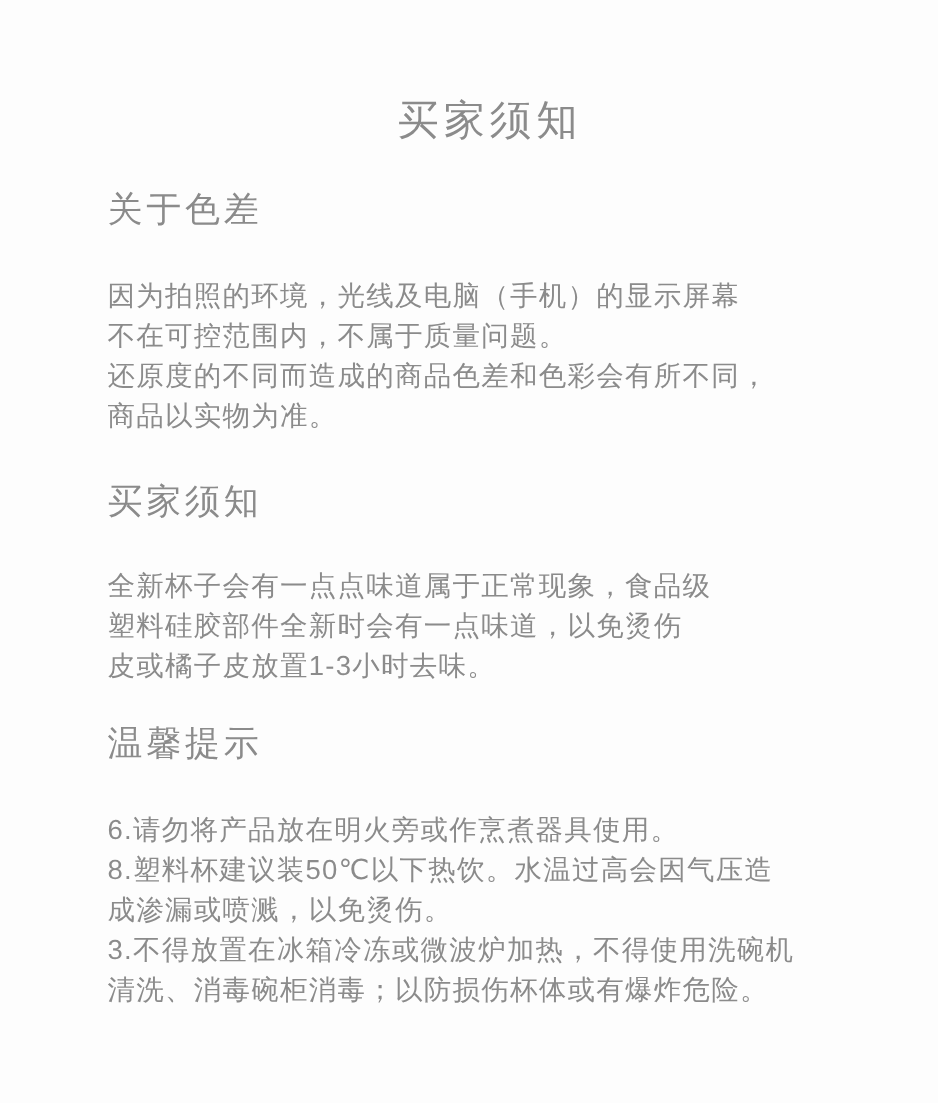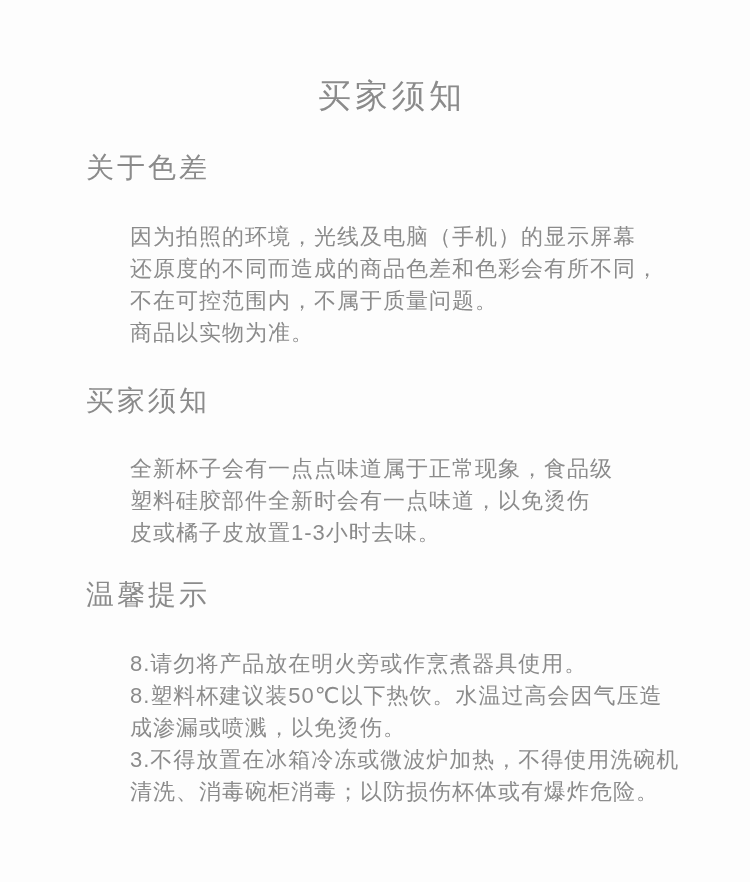--- a/index.html
+++ b/index.html
@@ -38,53 +38,52 @@
       color: var(--text, #8b8b8b);
     }
     .body { margin-top: 36px; }
     .section.s2 .body { margin-top: 35px; }
     .line {
       font-size: 22px;
       line-height: 32px;
       letter-spacing: 1px;
       white-space: nowrap;
       color: var(--text, #8b8b8b);
-      margin-left: 44px;
     }
   </style>
 </head>
 <body>
 
 <div class="page">
 
   <h1 class="title">买家须知</h1>
 
   <div class="section s1">
     <h2 class="heading">关于色差</h2>
     <div class="body">
       <div class="line">因为拍照的环境，光线及电脑（手机）的显示屏幕</div>
+      <div class="line">不在可控范围内，不属于质量问题。</div>
       <div class="line">还原度的不同而造成的商品色差和色彩会有所不同，</div>
-      <div class="line">不在可控范围内，不属于质量问题。</div>
       <div class="line">商品以实物为准。</div>
     </div>
   </div>
 
   <div class="section s2">
     <h2 class="heading">买家须知</h2>
     <div class="body">
       <div class="line">全新杯子会有一点点味道属于正常现象，食品级</div>
       <div class="line">塑料硅胶部件全新时会有一点味道，以免烫伤</div>
       <div class="line">皮或橘子皮放置1-3小时去味。</div>
     </div>
   </div>
 
   <div class="section s3">
     <h2 class="heading">温馨提示</h2>
     <div class="body">
-      <div class="line">8.请勿将产品放在明火旁或作烹煮器具使用。</div>
+      <div class="line">6.请勿将产品放在明火旁或作烹煮器具使用。</div>
       <div class="line">8.塑料杯建议装50℃以下热饮。水温过高会因气压造</div>
       <div class="line">成渗漏或喷溅，以免烫伤。</div>
       <div class="line">3.不得放置在冰箱冷冻或微波炉加热，不得使用洗碗机</div>
       <div class="line">清洗、消毒碗柜消毒；以防损伤杯体或有爆炸危险。</div>
     </div>
   </div>
 
 </div>
 
 </body></html>

